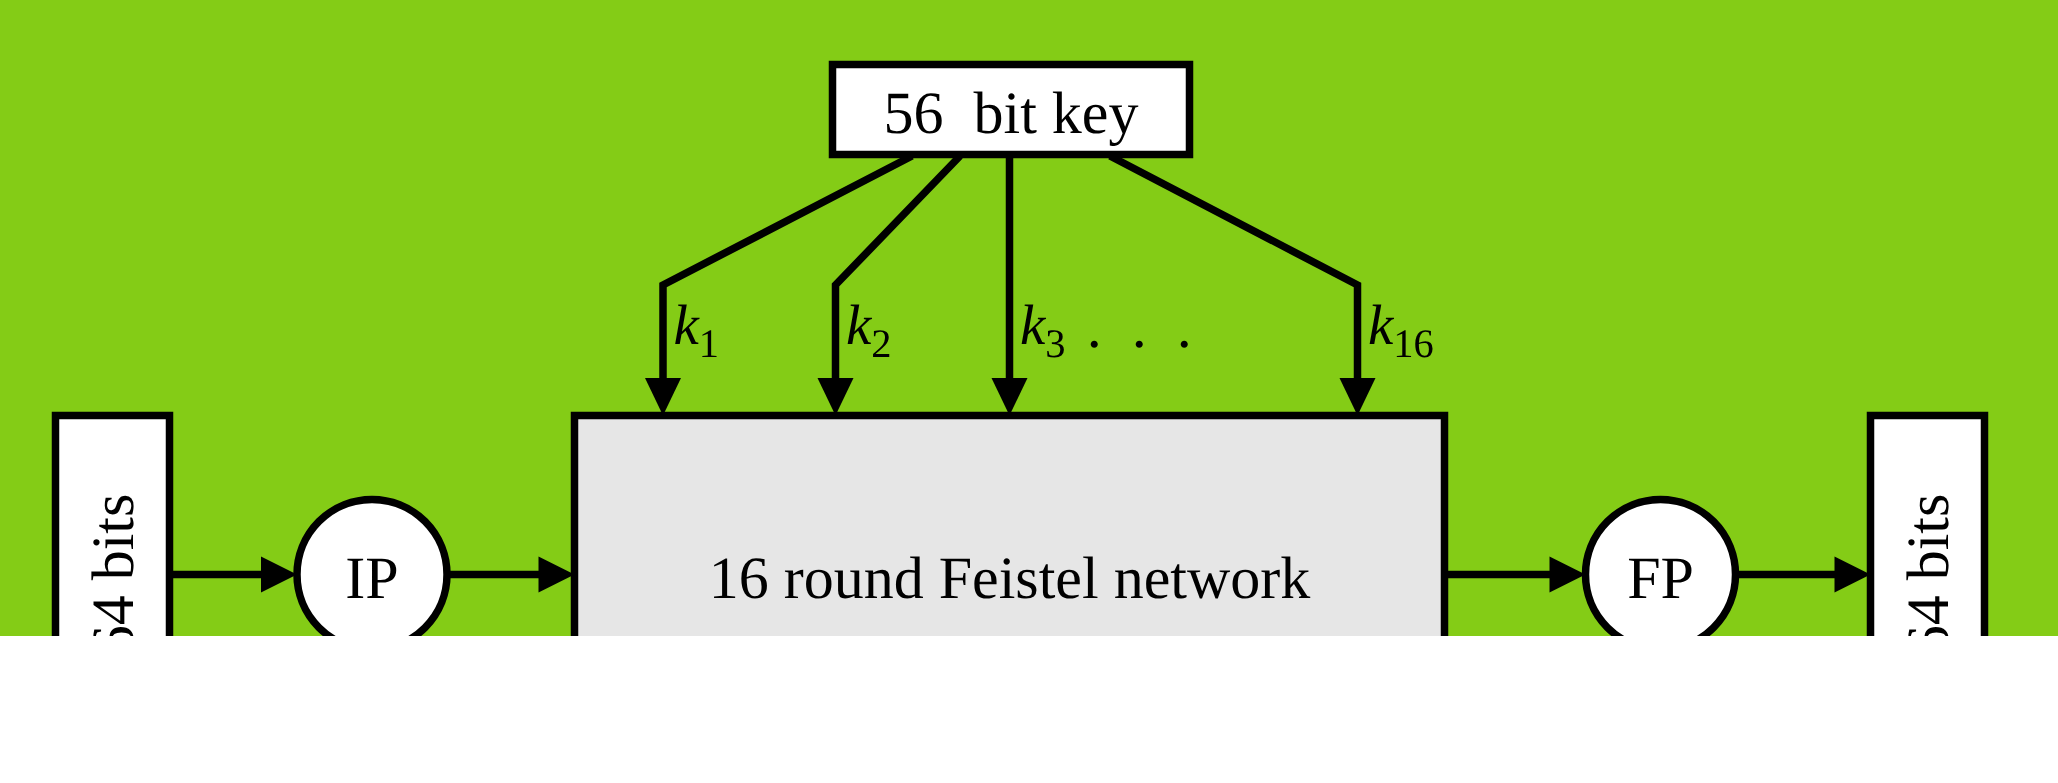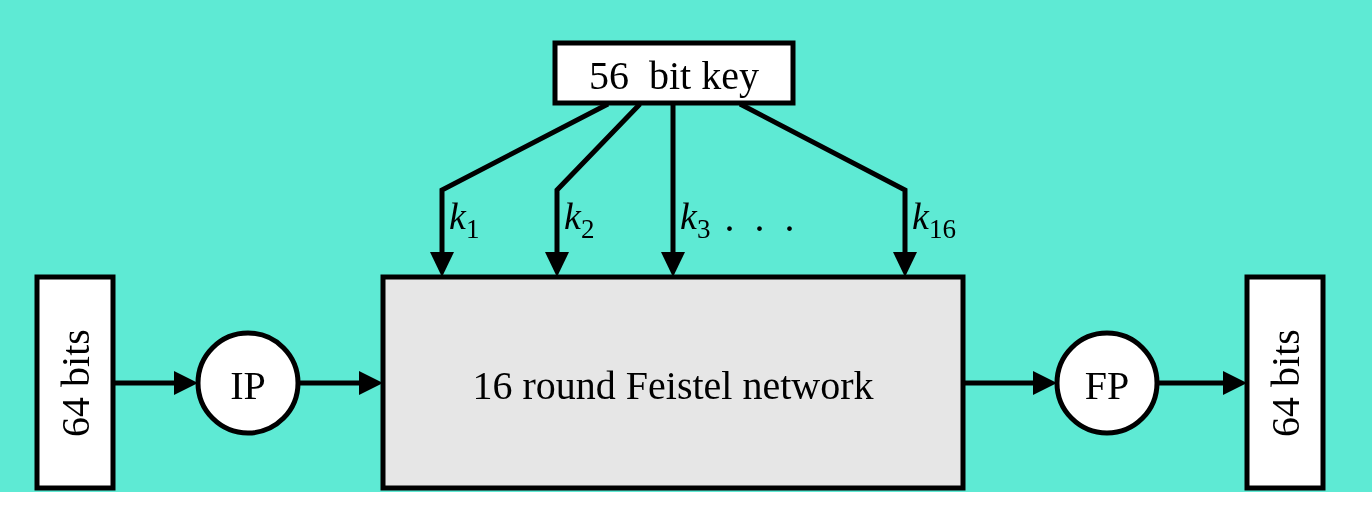--- a/index.html
+++ b/index.html
@@ -3,22 +3,22 @@
 <meta charset="utf-8">
 <style>
   html, body {
     margin: 0;
     padding: 0;
     background: #ffffff;
   }
   .canvas {
     position: relative;
     width: 1372px;
-    height: 492px;
-    background: #5eead4;
+    height: 424px;
+    background: #84cc16;
     overflow: hidden;
   }
   svg text {
     font-family: "Liberation Serif", "DejaVu Serif", serif;
     fill: #000000;
   }
   .box-label { font-size: 40px; }
   .node-label { font-size: 40px; }
   .vert-label { font-size: 40px; }
   .k-base { font-size: 38px; font-style: italic; }

